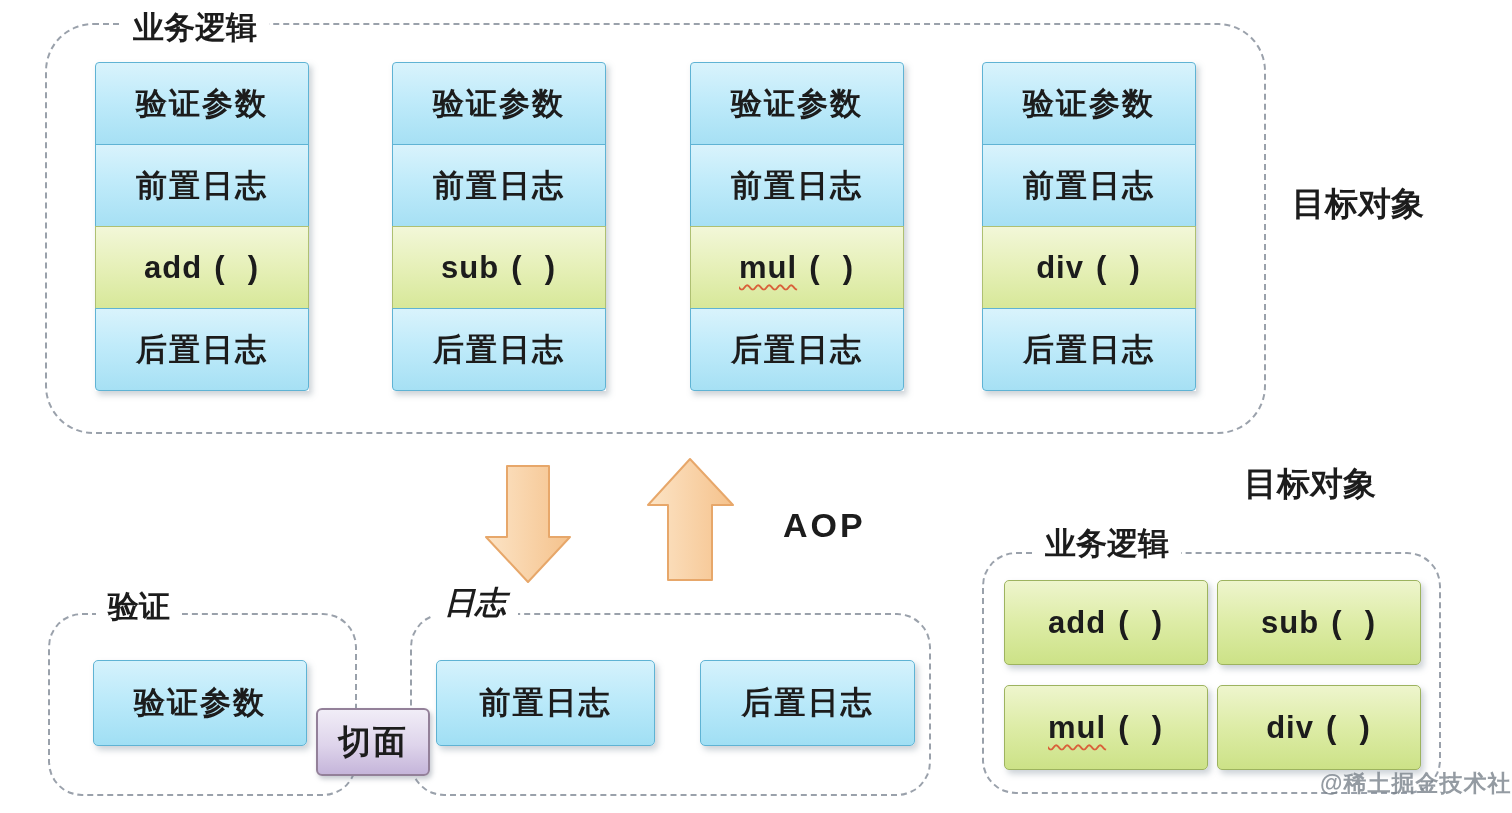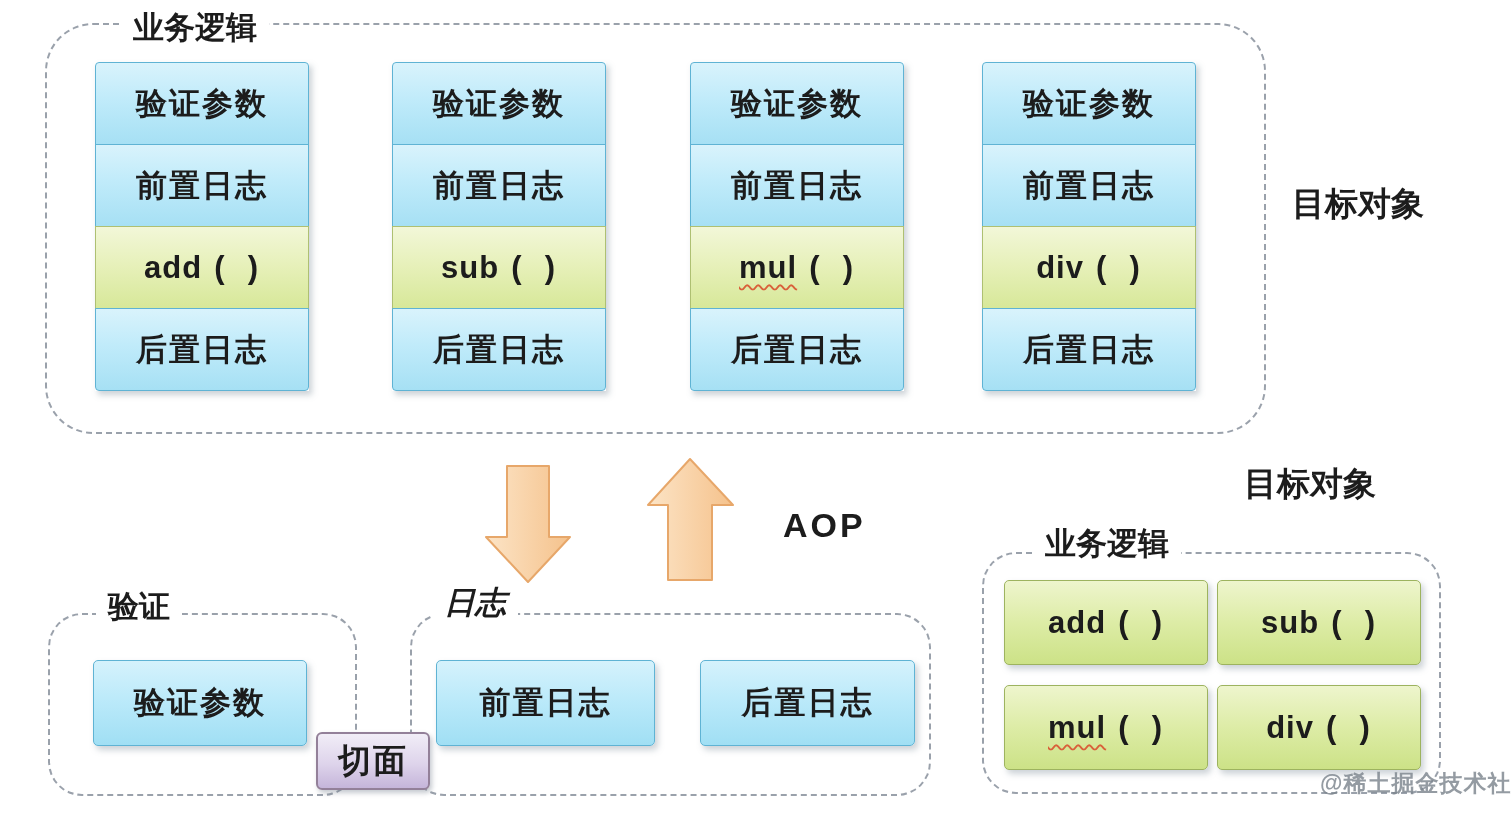--- a/index.html
+++ b/index.html
@@ -138,21 +138,21 @@
 
   <div class="dashed-box r-med" style="left:48px;top:613px;width:305px;height:179px;"></div>
   <div class="float-label fs31" style="left:96px;top:581px;">验证</div>
   <div class="box blue" style="left:93px;top:660px;width:214px;height:86px;">验证参数</div>
 
   <div class="dashed-box r-med" style="left:410px;top:613px;width:517px;height:179px;"></div>
   <div class="float-label fs31" style="left:432px;top:577px;font-style:italic;">日志</div>
   <div class="box blue" style="left:436px;top:660px;width:219px;height:86px;">前置日志</div>
   <div class="box blue" style="left:700px;top:660px;width:215px;height:86px;">后置日志</div>
 
-  <div class="badge" style="left:316px;top:732px;width:114px;height:58px;text-align:right;">切面</div>
+  <div class="badge" style="left:316px;top:708px;width:114px;height:68px;text-align:right;">切面</div>
 
   <div class="plain-label fs33" style="left:1244px;top:465px;">目标对象</div>
   <div class="dashed-box r-med" style="left:982px;top:552px;width:455px;height:238px;"></div>
   <div class="float-label fs31" style="left:1033px;top:518px;">业务逻辑</div>
 
   <div class="box green" style="left:1004px;top:580px;width:204px;height:85px;">
       <span class="method">add</span>
       <span class="parens">(  )</span>
     </div>
   <div class="box green" style="left:1217px;top:580px;width:204px;height:85px;">

